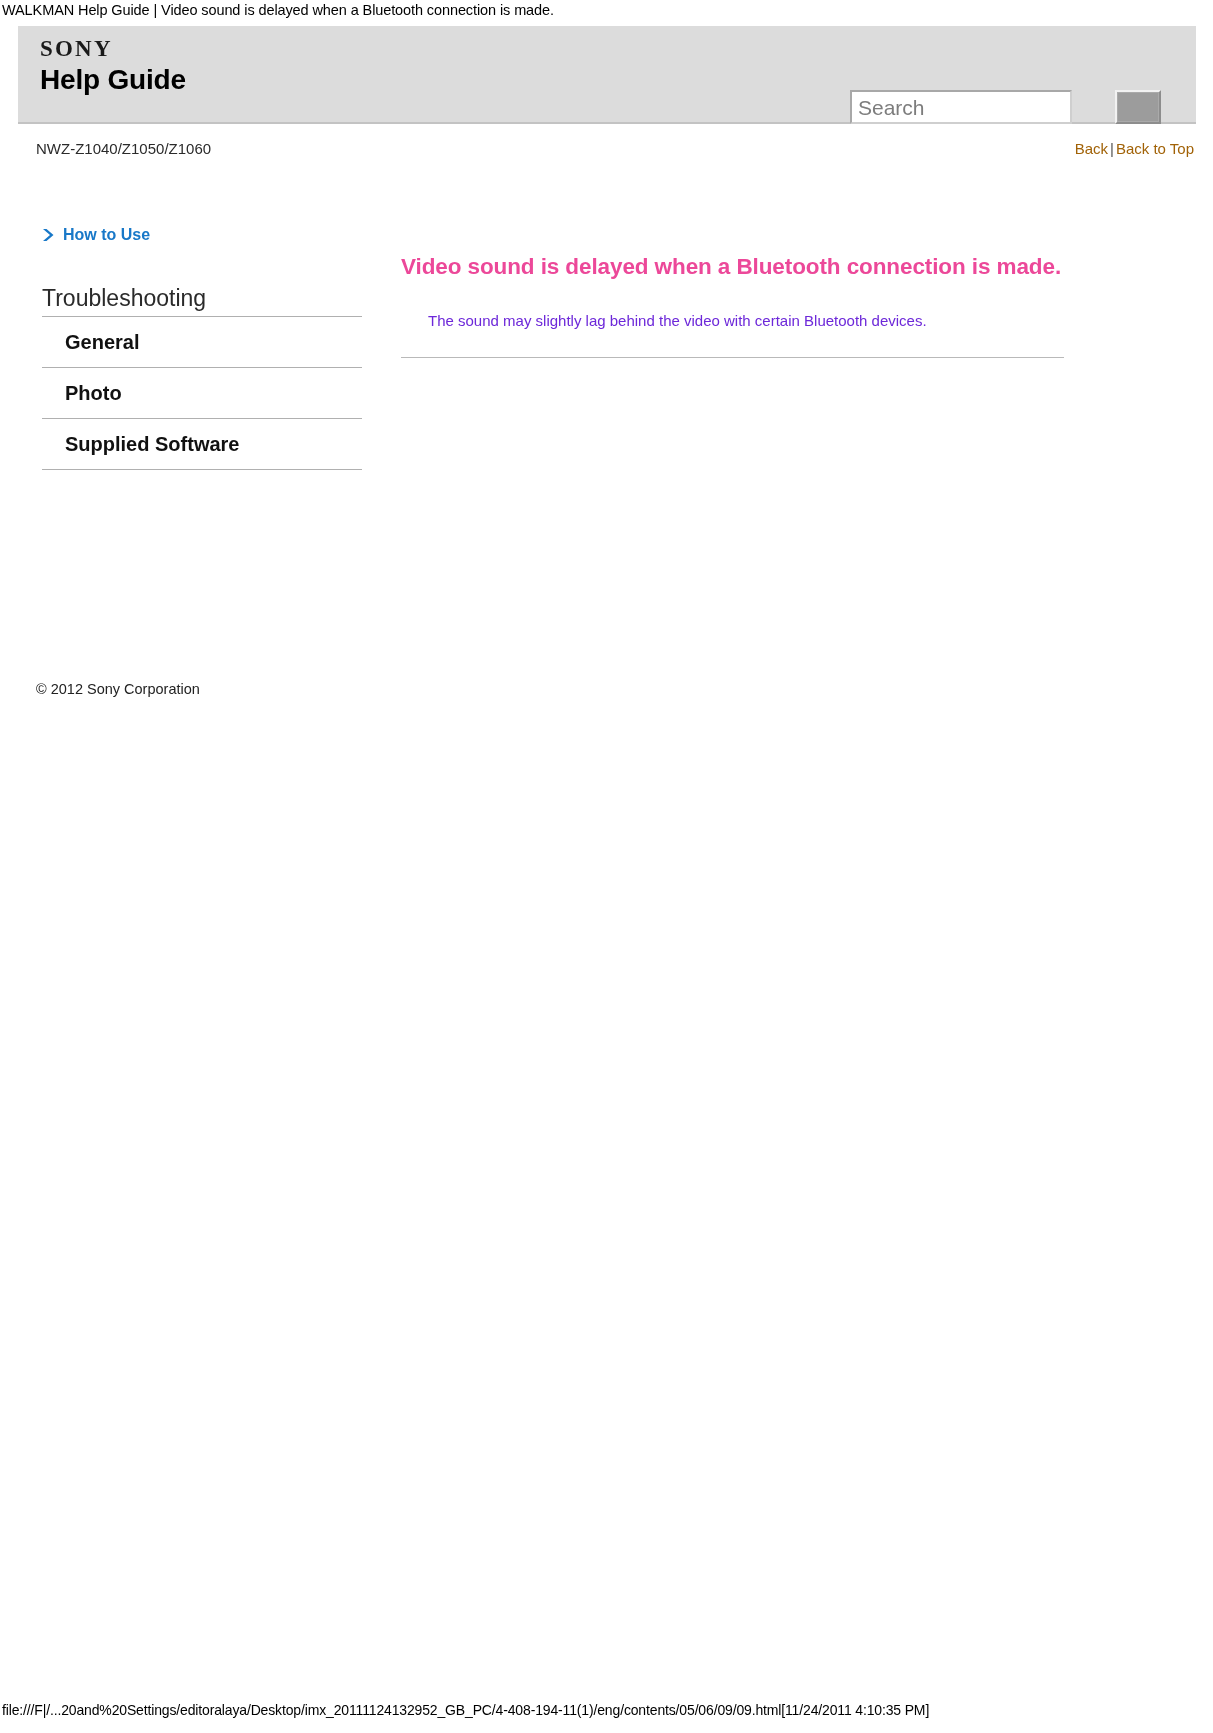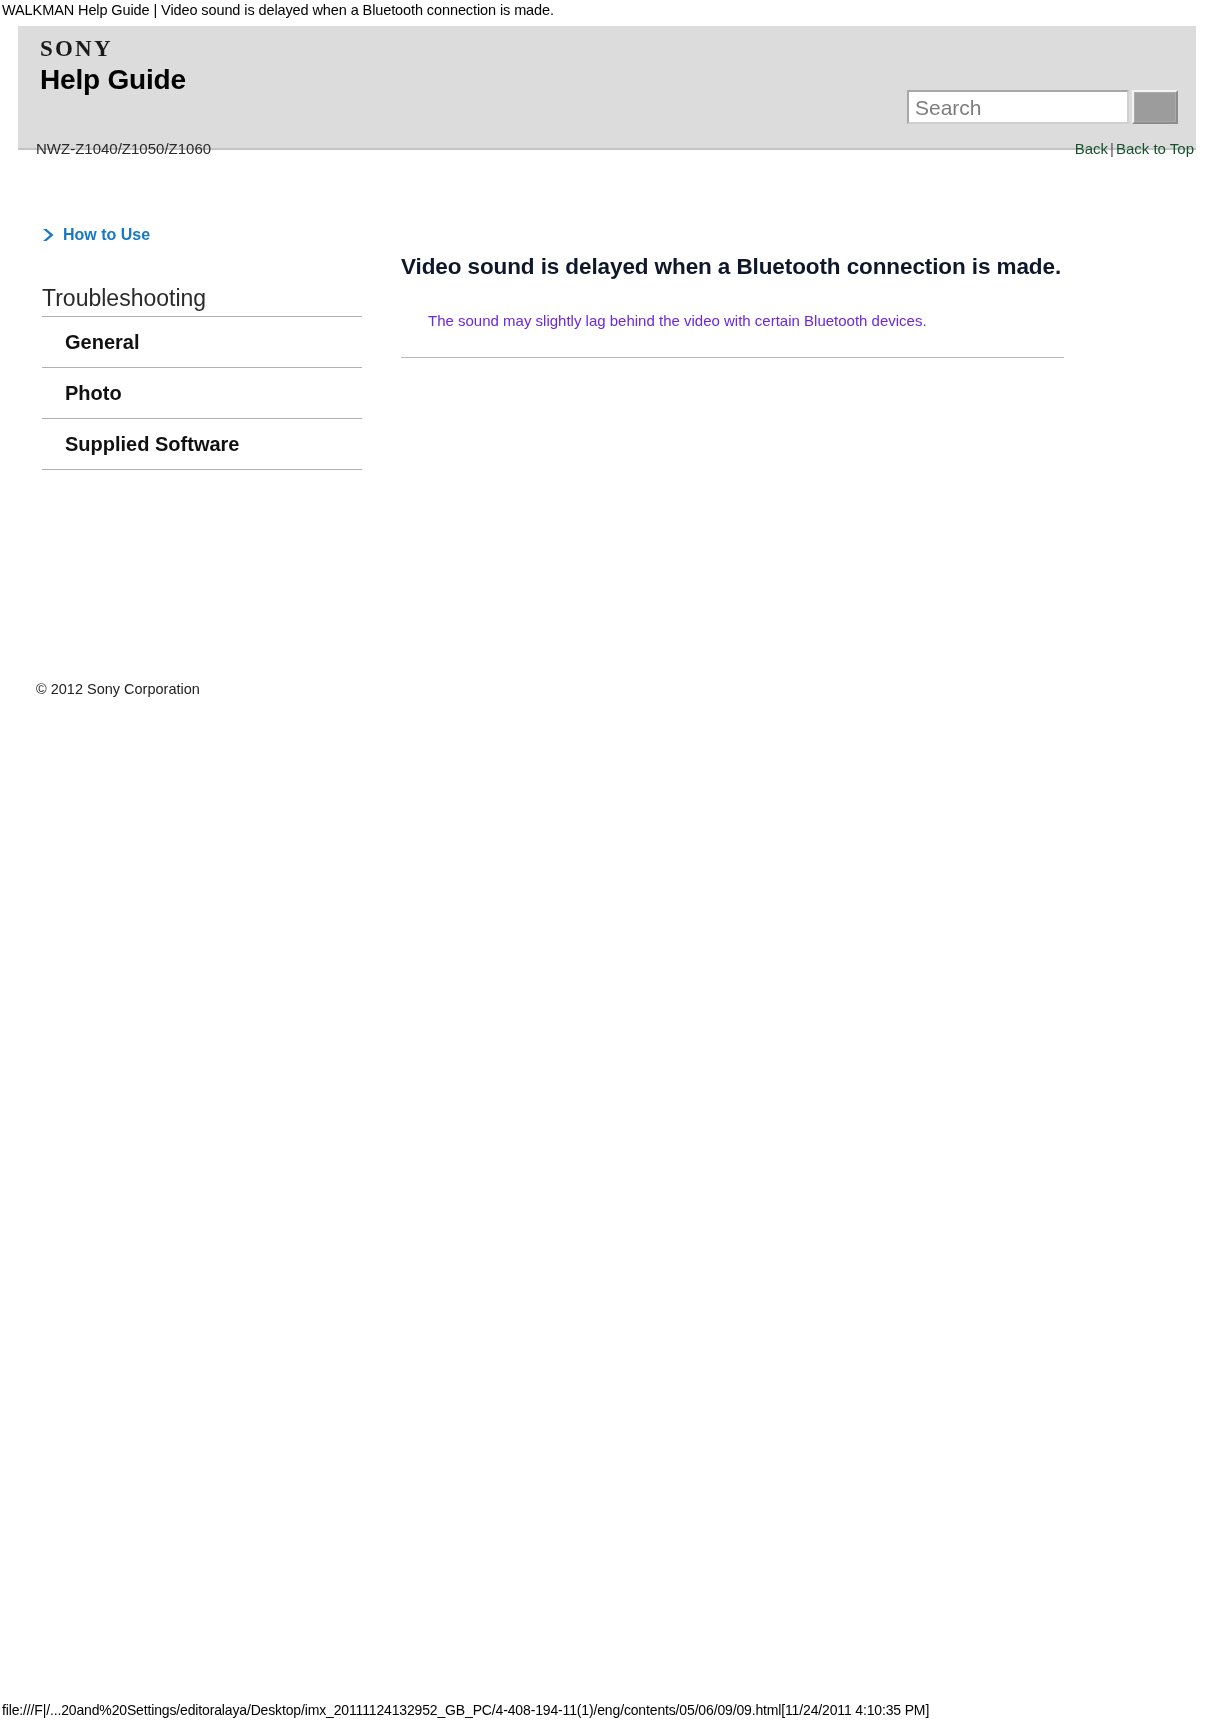--- a/index.html
+++ b/index.html
@@ -28,21 +28,21 @@
     white-space: nowrap;
     letter-spacing: -0.1px;
   }
 
   
   .site-header {
     position: absolute;
     left: 18px;
     top: 26px;
     width: 1178px;
-    height: 124px;
+    height: 98px;
     background: #dcdcdc;
     border-bottom: 2px solid #c3c3c3;
     box-sizing: border-box;
   }
   .brand-wrap {
     position: absolute;
     left: 22px;
     top: 10px;
   }
   .sony-logo {
@@ -59,24 +59,25 @@
     font-size: 28px;
     line-height: 34px;
     color: #000000;
     margin-top: 1px;
     letter-spacing: -0.2px;
   }
 
   
   .search-area {
     position: absolute;
-    right: 18px;
+    right: 35px;
     top: 64px;
     display: flex;
     align-items: center;
+    gap: 40px;
   }
   .search-input {
     width: 222px;
     height: 34px;
     box-sizing: border-box;
     font-family: "Liberation Sans", sans-serif;
     font-size: 21px;
     color: #6e6e6e;
     padding: 1px 6px 0 6px;
     background: #ffffff;
@@ -120,21 +121,21 @@
   .nav-links {
     position: absolute;
     right: 2px;
     top: 0;
     font-size: 15px;
     line-height: 22px;
     color: #333;
     white-space: nowrap;
   }
   .nav-links a {
-    color: #14532d;
+    color: #a16207;
     text-decoration: none;
   }
   .nav-links .sep { color: #555; padding: 0 2px; }
 
   
   .sidebar {
     position: absolute;
     left: 42px;
     top: 222px;
     width: 320px;
@@ -194,21 +195,21 @@
   .content {
     position: absolute;
     left: 401px;
     top: 252px;
     width: 663px;
   }
   .content-heading {
     font-size: 22.5px;
     font-weight: bold;
     line-height: 30px;
-    color: #0f172a;
+    color: #ec4899;
     margin: 0;
     letter-spacing: -0.1px;
   }
   .content-body {
     margin-top: 28px;
     padding-left: 27px;
     font-size: 15px;
     line-height: 22px;
     color: #6d28d9;
   }

